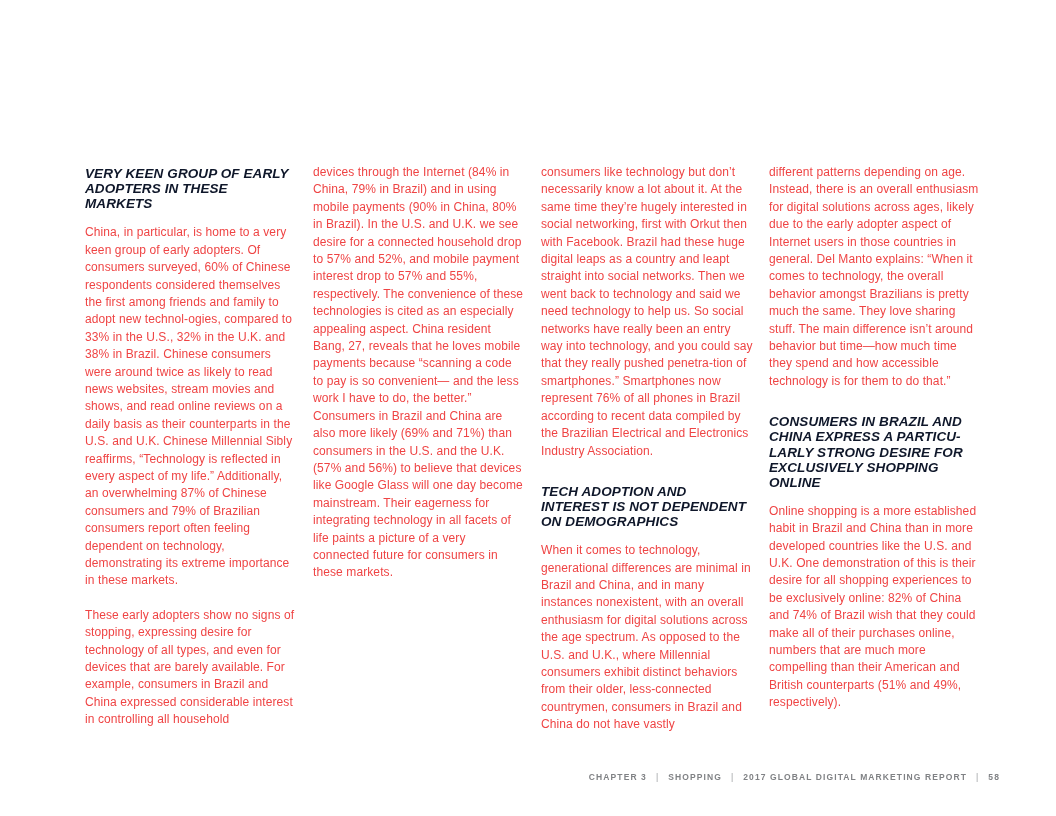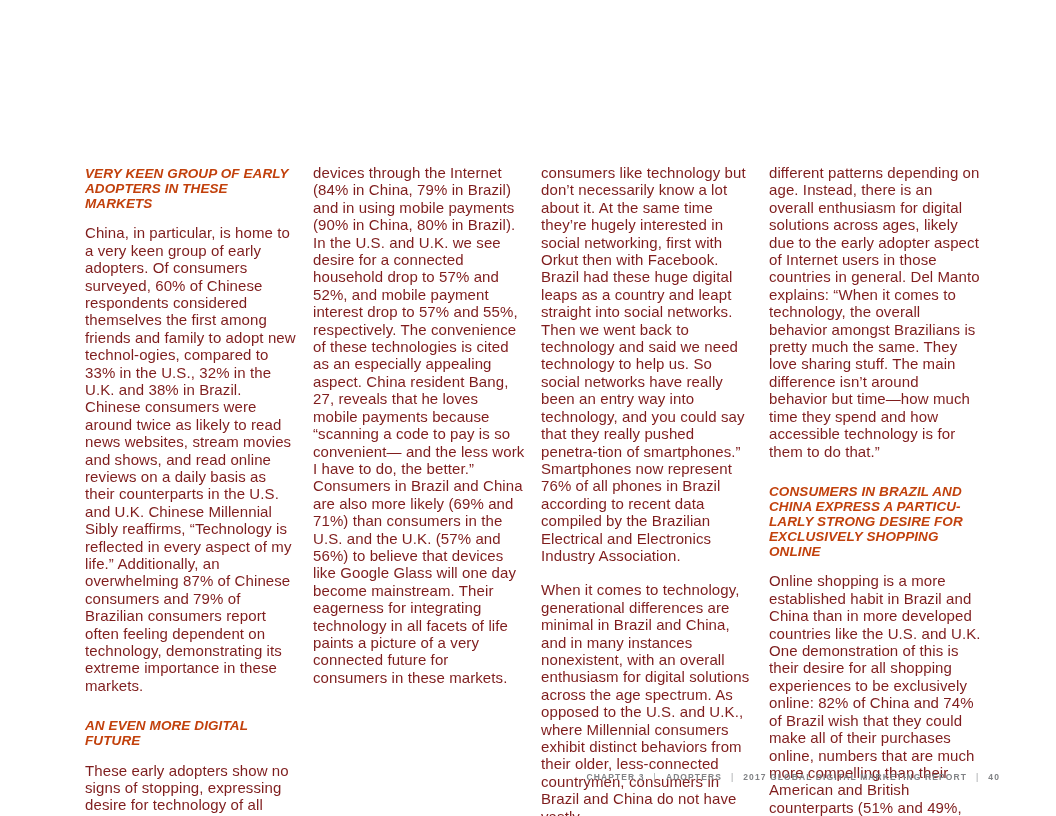--- a/index.html
+++ b/index.html
@@ -27,32 +27,32 @@
   }
   .col {
     width: 212px;
     flex: 0 0 212px;
   }
   .heading {
     font-size: 13.5px;
     line-height: 1.12;
     font-weight: bold;
     font-style: italic;
-    color: #c2410c;
+    color: #0f172a;
     letter-spacing: 0.1px;
     margin: 24px 0 13px 0;
     text-transform: uppercase;
   }
   .col .heading:first-child {
     margin-top: 2px;
   }
   .body-par {
-    font-size: 15px;
+    font-size: 12px;
     line-height: 17.4px;
-    color: #7f1d1d;
+    color: #ef4444;
     letter-spacing: 0.1px;
     margin: 0 0 17px 0;
   }
   .footer {
     position: absolute;
     top: 772px;
     right: 56px;
     font-size: 8.5px;
     font-weight: bold;
     letter-spacing: 1.1px;
@@ -69,38 +69,38 @@
 </head>
 <body>
 
 <div class="page">
 
   <div class="columns">
 
     <section class="col">
       <h2 class="heading">VERY KEEN GROUP OF EARLY ADOPTERS IN THESE MARKETS</h2>
       <p class="body-par">China, in particular, is home to a very keen group of early adopters. Of consumers surveyed, 60% of Chinese respondents considered themselves the first among friends and family to adopt new technol-ogies, compared to 33% in the U.S., 32% in the U.K. and 38% in Brazil. Chinese consumers were around twice as likely to read news websites, stream movies and shows, and read online reviews on a daily basis as their counterparts in the U.S. and U.K. Chinese Millennial Sibly reaffirms, “Technology is reflected in every aspect of my life.” Additionally, an overwhelming 87% of Chinese consumers and 79% of Brazilian consumers report often feeling dependent on technology, demonstrating its extreme importance in these markets.</p>
-      <h2 class="heading">AN EVEN MORE DIGITAL FUTURE</h2>
       <p class="body-par">These early adopters show no signs of stopping, expressing desire for technology of all types, and even for devices that are barely available. For example, consumers in Brazil and China expressed considerable interest in controlling all household</p>
     </section>
 
     <section class="col">
       <p class="body-par">devices through the Internet (84% in China, 79% in Brazil) and in using mobile payments (90% in China, 80% in Brazil). In the U.S. and U.K. we see desire for a connected household drop to 57% and 52%, and mobile payment interest drop to 57% and 55%, respectively. The convenience of these technologies is cited as an especially appealing aspect. China resident Bang, 27, reveals that he loves mobile payments because “scanning a code to pay is so convenient— and the less work I have to do, the better.” Consumers in Brazil and China are also more likely (69% and 71%) than consumers in the U.S. and the U.K. (57% and 56%) to believe that devices like Google Glass will one day become mainstream. Their eagerness for integrating technology in all facets of life paints a picture of a very connected future for consumers in these markets.</p>
     </section>
 
     <section class="col">
       <p class="body-par">consumers like technology but don’t necessarily know a lot about it. At the same time they’re hugely interested in social networking, first with Orkut then with Facebook. Brazil had these huge digital leaps as a country and leapt straight into social networks. Then we went back to technology and said we need technology to help us. So social networks have really been an entry way into technology, and you could say that they really pushed penetra-tion of smartphones.” Smartphones now represent 76% of all phones in Brazil according to recent data compiled by the Brazilian Electrical and Electronics Industry Association.</p>
+      <h2 class="heading">TECH ADOPTION AND INTEREST IS NOT DEPENDENT ON DEMOGRAPHICS</h2>
       <p class="body-par">When it comes to technology, generational differences are minimal in Brazil and China, and in many instances nonexistent, with an overall enthusiasm for digital solutions across the age spectrum. As opposed to the U.S. and U.K., where Millennial consumers exhibit distinct behaviors from their older, less-connected countrymen, consumers in Brazil and China do not have vastly</p>
     </section>
 
     <section class="col">
       <p class="body-par">different patterns depending on age. Instead, there is an overall enthusiasm for digital solutions across ages, likely due to the early adopter aspect of Internet users in those countries in general. Del Manto explains: “When it comes to technology, the overall behavior amongst Brazilians is pretty much the same. They love sharing stuff. The main difference isn’t around behavior but time—how much time they spend and how accessible technology is for them to do that.”</p>
       <h2 class="heading">CONSUMERS IN BRAZIL AND CHINA EXPRESS A PARTICU­LARLY STRONG DESIRE FOR EXCLUSIVELY SHOPPING ONLINE</h2>
       <p class="body-par">Online shopping is a more established habit in Brazil and China than in more developed countries like the U.S. and U.K. One demonstration of this is their desire for all shopping experiences to be exclusively online: 82% of China and 74% of Brazil wish that they could make all of their purchases online, numbers that are much more compelling than their American and British counterparts (51% and 49%, respectively).</p>
     </section>
 
   </div>
 
   <footer class="footer">
-    <span>CHAPTER 3</span><span class="sep">|</span><span>ADOPTERS</span><span class="sep">|</span><span>2017 GLOBAL DIGITAL MARKETING REPORT</span><span class="sep">|</span><span>40</span>
+    <span>CHAPTER 3</span><span class="sep">|</span><span>SHOPPING</span><span class="sep">|</span><span>2017 GLOBAL DIGITAL MARKETING REPORT</span><span class="sep">|</span><span>58</span>
   </footer>
 
 </div>
 
 </body></html>

